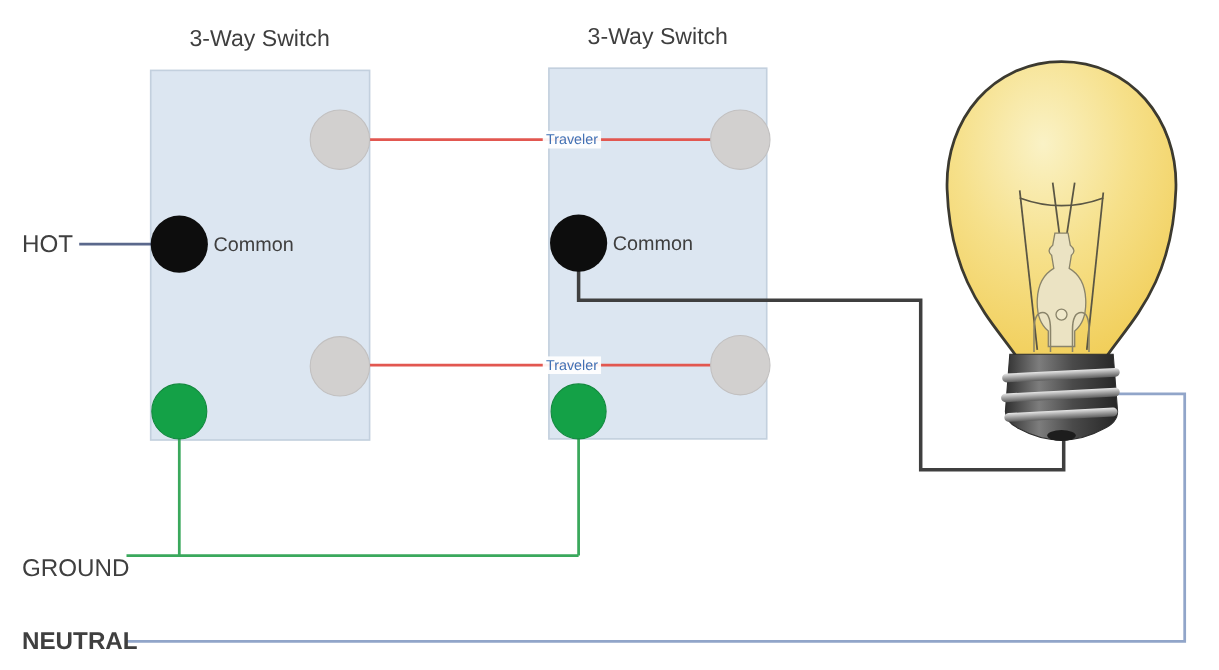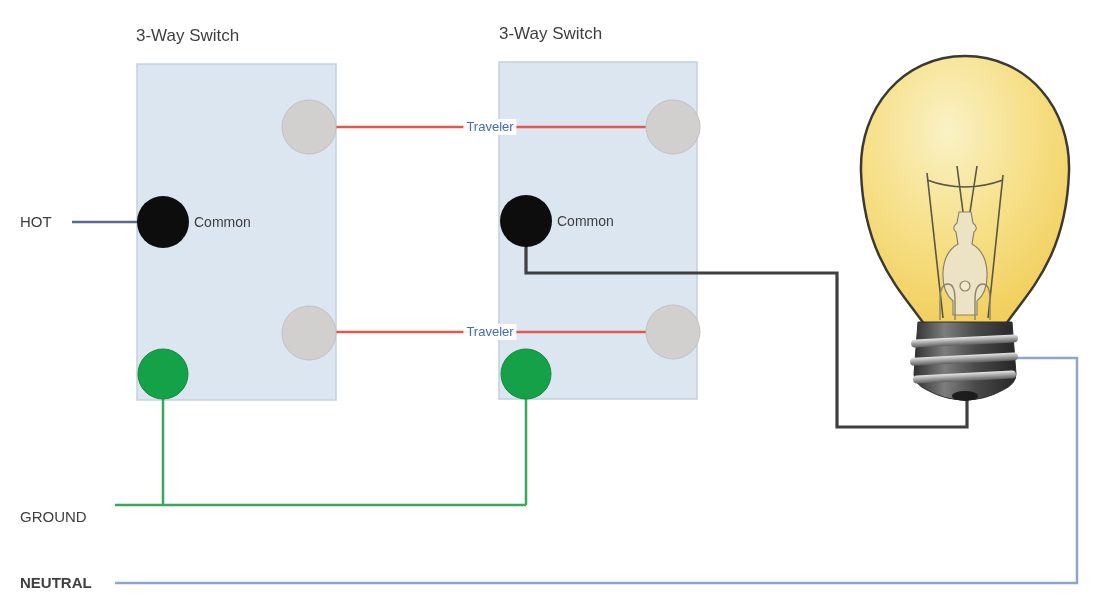--- a/index.html
+++ b/index.html
@@ -21,36 +21,38 @@
     position:relative;
     width:1108px;height:609px;
     background:#ffffff;
     overflow:hidden;
     font-family:"Liberation Sans", sans-serif;
   }
   .canvas svg{position:absolute;inset:0;}
   .lbl{
     position:absolute;
     color:var(--label-text);
-    font-size:15px;
+    font-size:22px;
     line-height:20px;
     white-space:nowrap;
   }
   .switch-title{
     width:200px;
-    font-size:17px;
+    text-align:center;
+    font-size:21px;
   }
-  .common-lbl{font-size:14px;line-height:22px;}
+  .common-lbl{font-size:18px;line-height:22px;}
   .traveler-lbl{
     font-size:13px;
     line-height:16px;
     color:var(--traveler-text);
     background:rgba(255,255,255,0.92);
     padding:0 3px;
     transform:translateX(-50%);
+    margin-left:30px;
   }
 </style>
 </head>
 <body>
 
 <div class="canvas">
 
   <svg viewBox="0 0 1108 609" width="1108" height="609">
     <defs>
       <radialGradient id="glassGrad" cx="42%" cy="28%" r="85%">

